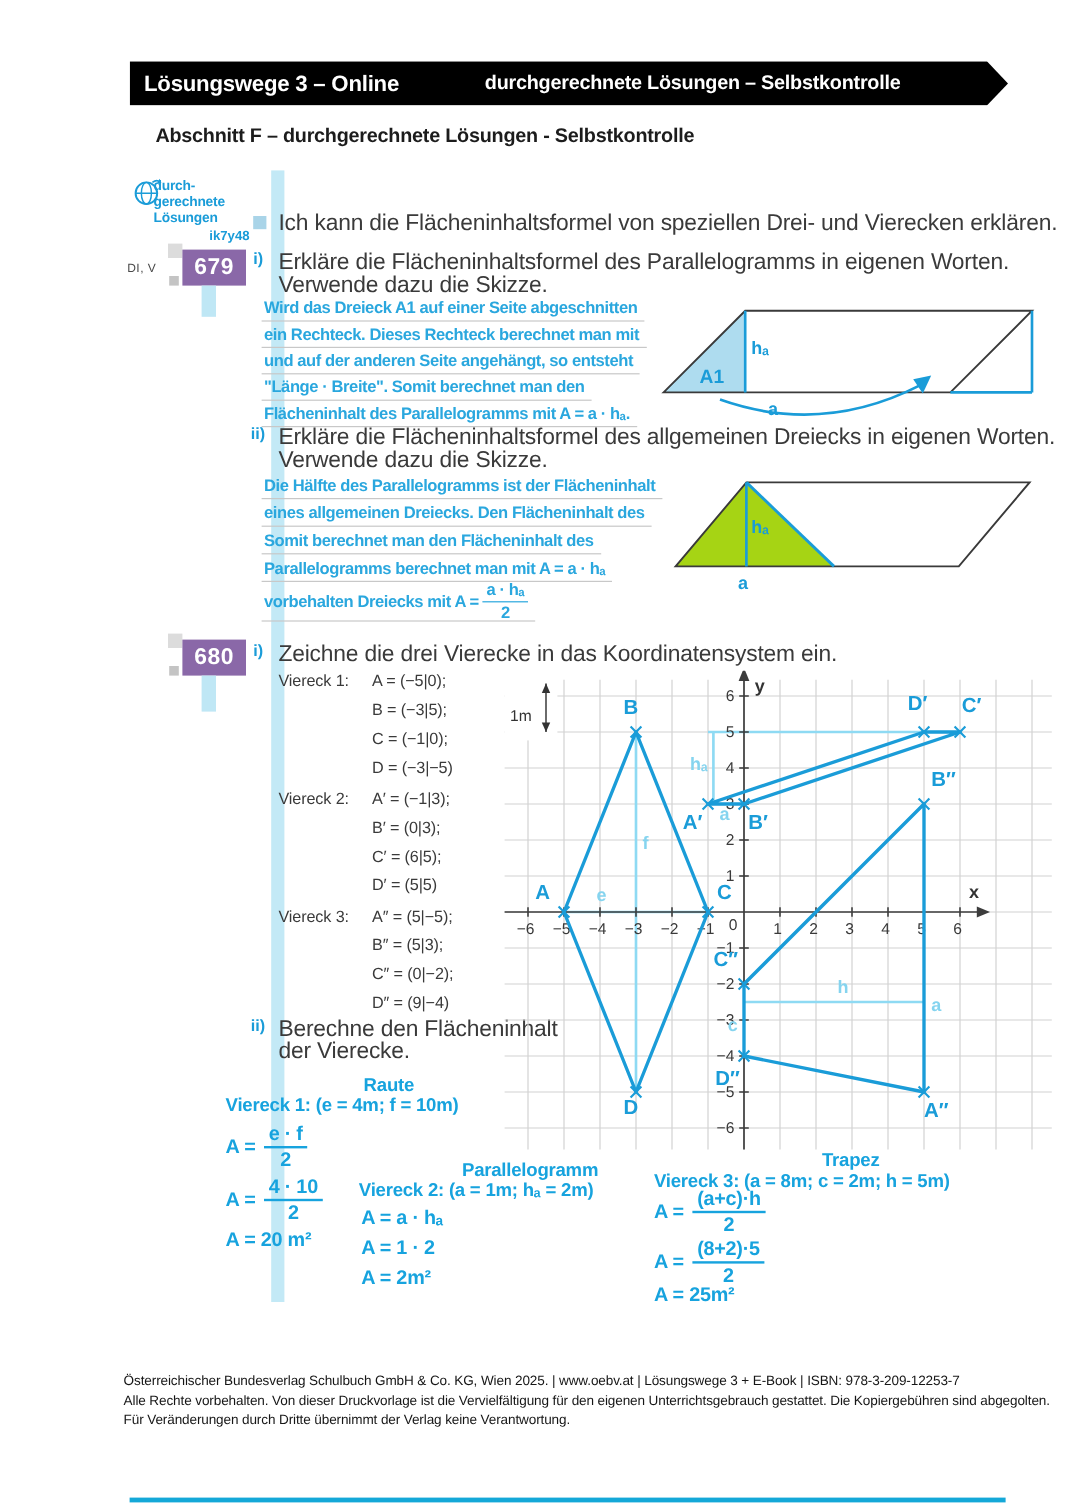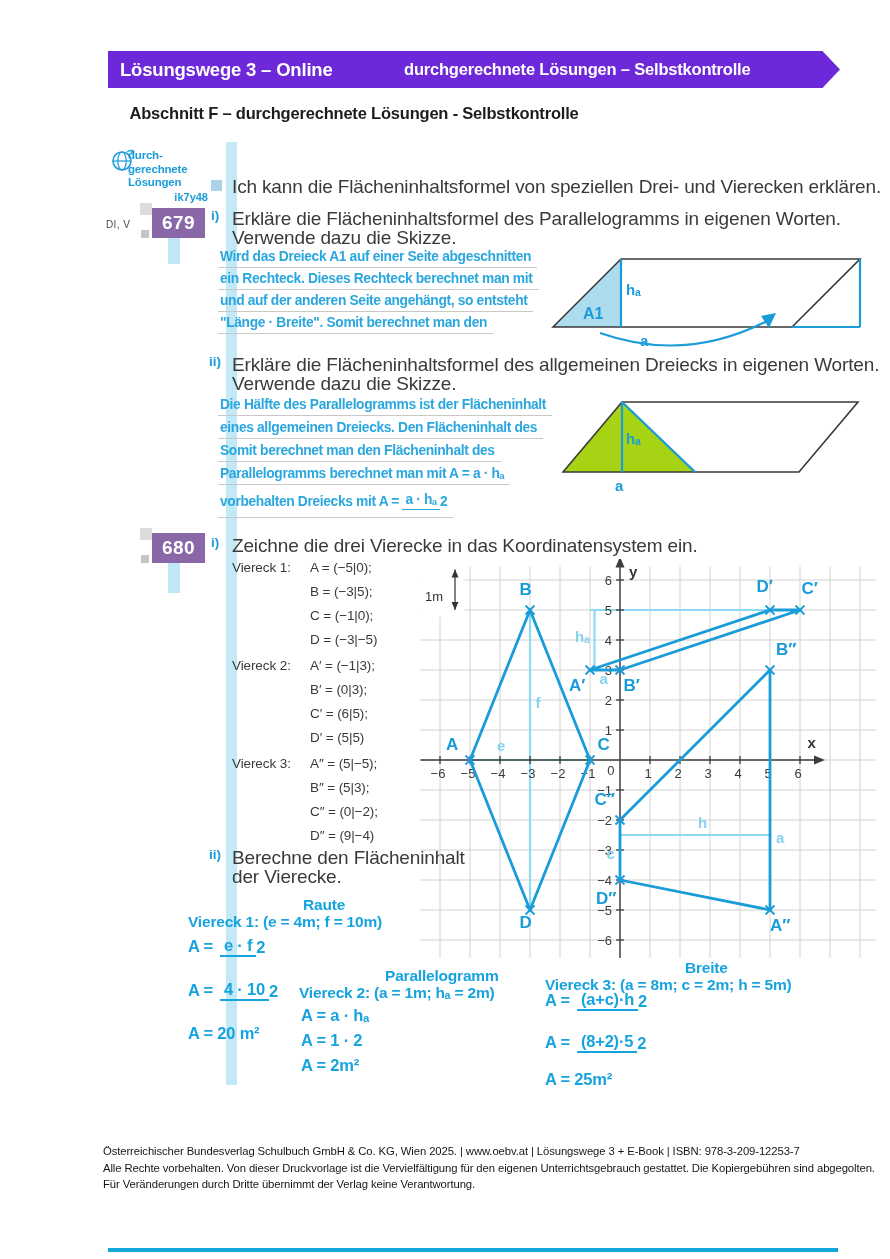--- a/index.html
+++ b/index.html
@@ -1,20 +1,20 @@
 <!DOCTYPE html>
 <html><head>
 <meta charset="utf-8">
 <style>
   html,body{margin:0;padding:0}
   body{width:890px;height:1259px;position:relative;background:#fff;overflow:hidden;
        font-family:"Liberation Sans",sans-serif;color:#3a3a3a}
   .abs{position:absolute;white-space:nowrap}
   
-  .ribbon{left:108px;top:51px;width:732px;height:37px;background:#6d28d9;color:#fff;
+  .ribbon{left:108px;top:51px;width:732px;height:37px;background:#000000;color:#fff;
           clip-path:polygon(0 0,97.6% 0,100% 50%,97.6% 100%,0 100%);}
   .ribbon .l{position:absolute;left:12px;top:0;line-height:37px;font-size:18.5px;font-weight:bold;letter-spacing:-0.2px}
   .ribbon .r{position:absolute;left:296px;top:0;line-height:37px;font-size:16.5px;font-weight:bold;letter-spacing:-0.2px}
   .pgtitle{left:0;top:104px;width:708px;text-align:center;font-size:16.5px;font-weight:bold;color:#1c1c1c;letter-spacing:-0.2px}
   
   .sideblock{left:128px;top:149px;width:80px;color:#1a9cd8;font-weight:bold;
              font-size:11.5px;line-height:13.5px;letter-spacing:-0.2px}
   .sidecode{left:128px;top:192px;width:80px;text-align:right;color:#1a9cd8;font-weight:bold;font-size:11px}
   .band{left:226px;top:142px;width:11px;height:943px;background:#c3e9f6}
   .stripe{width:12px;background:#bfe7f5}
@@ -26,21 +26,21 @@
   
   .body{font-size:19px;letter-spacing:-0.15px;color:#3a3a3a}
   .cynum{font-size:13.5px;font-weight:bold;color:#1a9cd8}
   .bullet{width:11px;height:11px;background:#a9d4e8}
   
   .ans{color:#2aa7de;font-weight:bold;font-size:13.8px;letter-spacing:-0.35px}
   .ans .ln{display:flex;align-items:center;width:max-content;height:21px;
            border-bottom:1.3px solid #c8c8c8;padding:0 6px 0 2px;white-space:pre}
   .ans2 .ln{height:22px}
   .ans .ln.tall{height:32px}
-  .frac{display:inline-flex;flex-direction:row;align-items:center;line-height:1.1;vertical-align:middle}
+  .frac{display:inline-flex;flex-direction:column;align-items:center;line-height:1.1;vertical-align:middle}
   .frac .num{border-bottom:1.6px solid currentColor;padding:0 3px 1px}
   .frac .den{padding-top:1px}
   
   .vwrap{font-size:13.5px;color:#3a3a3a;letter-spacing:-0.1px}
   .vrow{position:absolute;left:0;display:flex;height:24px;align-items:flex-start}
   .vlabel{width:78px;display:inline-block}
   
   .calct{color:#17a3de;font-size:15.5px;font-weight:600;letter-spacing:-0.2px}
   .calc{color:#17a3de;font-size:16.5px;font-weight:600;display:flex;align-items:center;gap:7px;letter-spacing:-0.2px}
   .calc .frac .num{border-bottom:2px solid #17a3de;padding:0 4px 1px}
@@ -87,20 +87,21 @@
 
 <div class="abs cynum" style="left:211px;top:208px">i)</div>
 <div class="abs body" style="left:232px;top:208px">Erkläre die Flächeninhaltsformel des Parallelogramms in eigenen Worten.</div>
 <div class="abs body" style="left:232px;top:227px">Verwende dazu die Skizze.</div>
 
 <div class="abs ans" style="left:218px;top:246px">
   <span class="ln">Wird das Dreieck A1 auf einer Seite abgeschnitten</span>
   <span class="ln">ein Rechteck. Dieses Rechteck berechnet man mit</span>
   <span class="ln">und auf der anderen Seite angehängt, so entsteht</span>
   <span class="ln">"Länge · Breite". Somit berechnet man den</span>
+  <span class="ln">Flächeninhalt des Parallelogramms mit A = a · hₐ.</span>
 </div>
 
 <svg class="abs" style="left:545px;top:243px" width="340" height="114">
   <polygon points="8,84 76,16 76,84" fill="#aedcef"></polygon>
   <polygon points="8,84 76,16 315,16 247,84" fill="none" stroke="#3a3a3a" stroke-width="1.6"></polygon>
   <line x1="76" y1="16" x2="76" y2="84" stroke="#1a9cd8" stroke-width="2.2"></line>
   <line x1="247" y1="84" x2="315" y2="84" stroke="#1a9cd8" stroke-width="2.2"></line>
   <line x1="315" y1="16" x2="315" y2="84" stroke="#1a9cd8" stroke-width="2.2"></line>
   <path d="M55,90 Q140,120 222,78" fill="none" stroke="#1a9cd8" stroke-width="2.2"></path>
   <polygon points="231,70 216,73 224,85" fill="#1a9cd8"></polygon>
@@ -363,21 +364,21 @@
 <div class="abs calc" style="left:301px;top:1006px">
     <span>A = a · hₐ</span>
   </div>
 <div class="abs calc" style="left:301px;top:1031px">
     <span>A = 1 · 2</span>
   </div>
 <div class="abs calc" style="left:301px;top:1056px">
     <span>A = 2m²</span>
   </div>
 
-<div class="abs calct" style="left:685px;top:959px">Breite</div>
+<div class="abs calct" style="left:685px;top:959px">Trapez</div>
 <div class="abs calct" style="left:545px;top:976px">Viereck 3: (a = 8m; c = 2m; h = 5m)</div>
 <div class="abs calc" style="left:545px;top:990px">
   <span>A =</span>
   <span class="frac">
       <span class="num">(a+c)·h</span>
       <span class="den">2</span>
     </span>
 </div>
 <div class="abs calc" style="left:545px;top:1032px">
   <span>A =</span>

